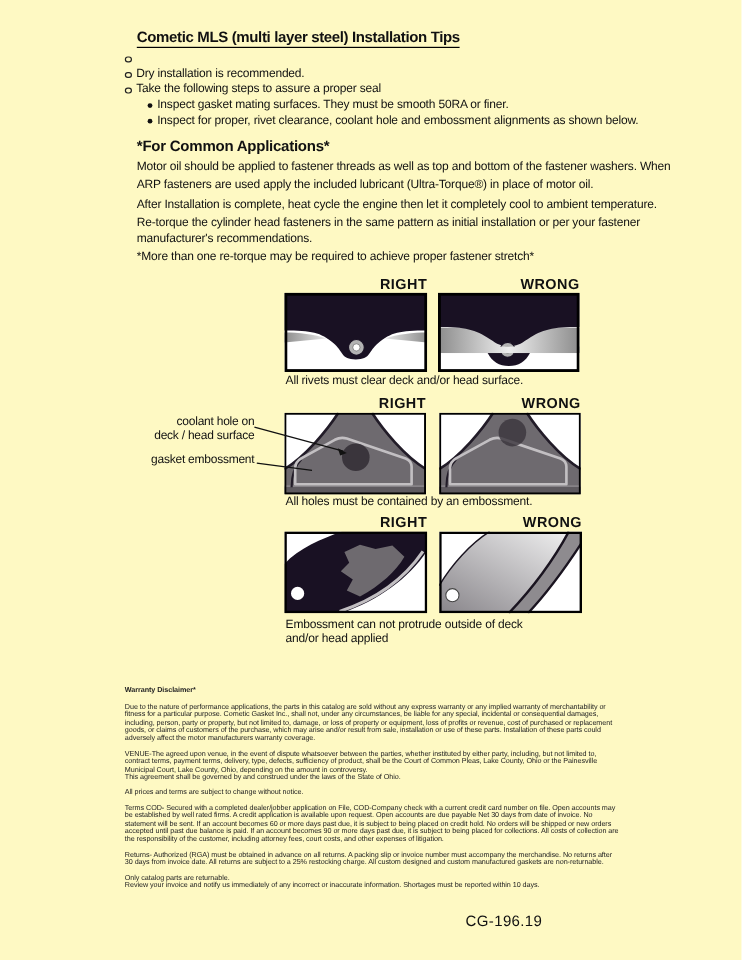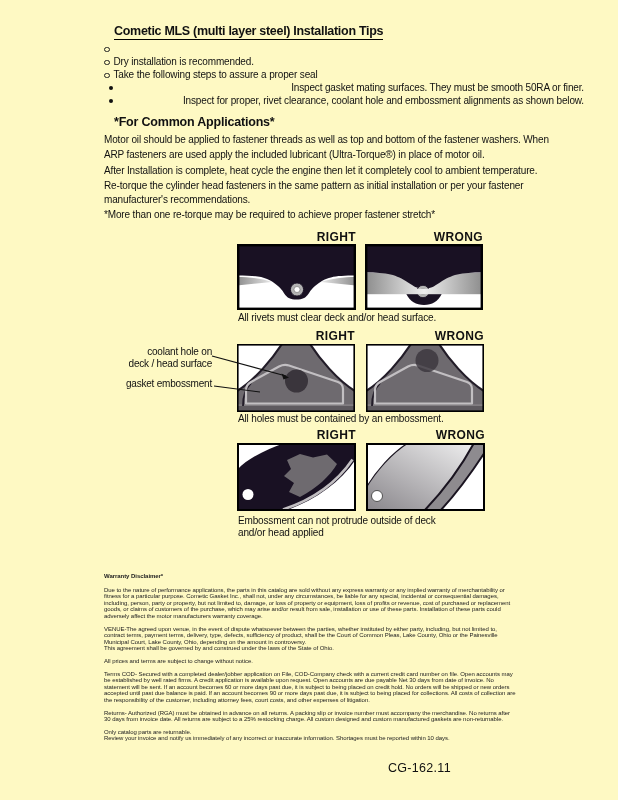--- a/index.html
+++ b/index.html
@@ -4,27 +4,27 @@
 <style>
   html,body{margin:0;padding:0;background:#ffffff;}
   .page{position:relative;width:618px;height:800px;background:#fef9c3;overflow:hidden;
         font-family:"Liberation Sans",sans-serif;color:#111;}
 
   
   .title{position:absolute;left:114px;top:24px;font-size:12.5px;font-weight:bold;
          letter-spacing:-0.3px;border-bottom:1.6px solid #000;padding-bottom:1px;white-space:nowrap;}
   .bullets{position:absolute;left:104px;top:43px;width:480px;}
   .b-row{display:flex;align-items:flex-start;height:13px;font-size:10px;letter-spacing:-0.15px;}
-  .b-row.sub{margin-left:5px;justify-content:space-between;}
+  .b-row.sub{margin-left:19px;}
   .b-ring{width:3.5px;height:3.5px;border:1px solid #222;border-radius:50%;margin:3.5px 4px 0 0;flex:none;}
   .b-dot{width:4px;height:4px;background:#111;border-radius:50%;margin:3.5px 4px 0 0;flex:none;}
 
   
   .h2{position:absolute;left:114px;font-size:12.5px;font-weight:bold;letter-spacing:-0.2px;}
-  .para{position:absolute;left:104px;width:450px;font-size:10px;line-height:14.6px;letter-spacing:-0.15px;}
+  .para{position:absolute;left:114px;width:450px;font-size:10px;line-height:14.6px;letter-spacing:-0.15px;}
 
   
   .rw-label{position:absolute;font-size:12px;font-weight:bold;letter-spacing:0.4px;text-align:right;}
   .dimg{position:absolute;}
   .dimg svg{display:block;}
   .caption{position:absolute;font-size:10px;letter-spacing:-0.15px;line-height:11.5px;}
   .lbl-side{position:absolute;text-align:right;font-size:10px;letter-spacing:-0.2px;line-height:11.5px;}
   .leader{position:absolute;pointer-events:none;}
 
   
@@ -213,15 +213,15 @@
     </div>
     <div class="wp">All prices and terms are subject to change without notice.</div>
     <div class="wp">Terms COD- Secured with a completed dealer/jobber application on File, COD-Company check with a current credit card number on file.  Open accounts may be established by well rated firms.  A credit application is available upon request.  Open accounts are due payable Net 30 days from date of invoice.  No statement will be sent.  If an account becomes 60 or more days past due, it is subject to being placed on credit hold.  No orders will be shipped or new orders accepted until past due balance is paid.  If an account becomes 90 or more days past due, it is subject to being placed for collections.  All costs of collection are the responsibility of the customer, including attorney fees, court costs, and other expenses of litigation.</div>
     <div class="wp">Returns- Authorized (RGA) must be obtained in advance on all returns.  A packing slip or invoice number must accompany the merchandise.  No returns after 30 days from invoice date.  All returns are subject to a 25% restocking charge.  All custom designed and custom manufactured gaskets are non-returnable.</div>
     <div class="wp">
       <div>Only catalog parts are returnable.</div>
       <div>Review your invoice and notify us immediately of any incorrect or inaccurate information.  Shortages must be reported within 10 days.</div>
     </div>
   </div>
 
-  <div class="pagecode">CG-162.11</div>
+  <div class="pagecode">CG-196.19</div>
 
 </div>
 
 </body></html>

